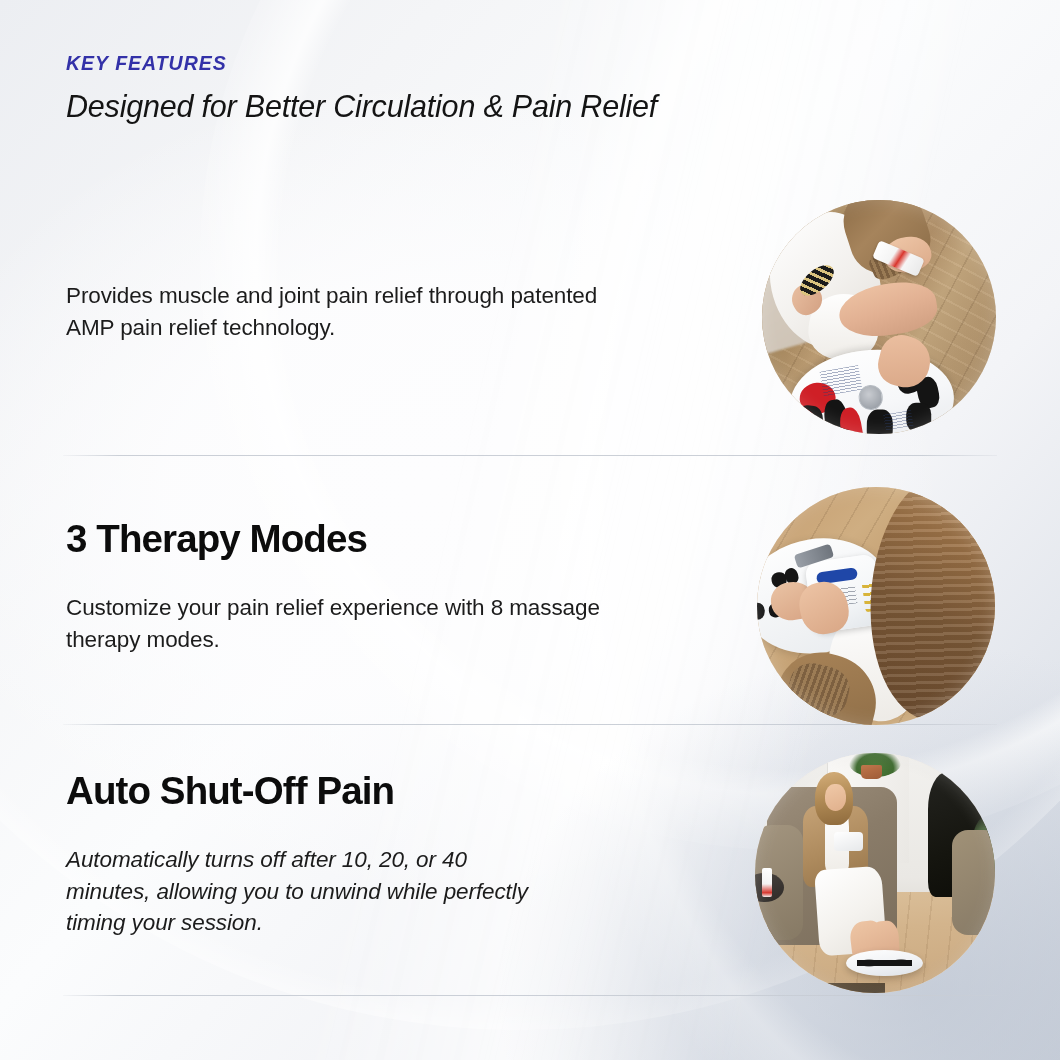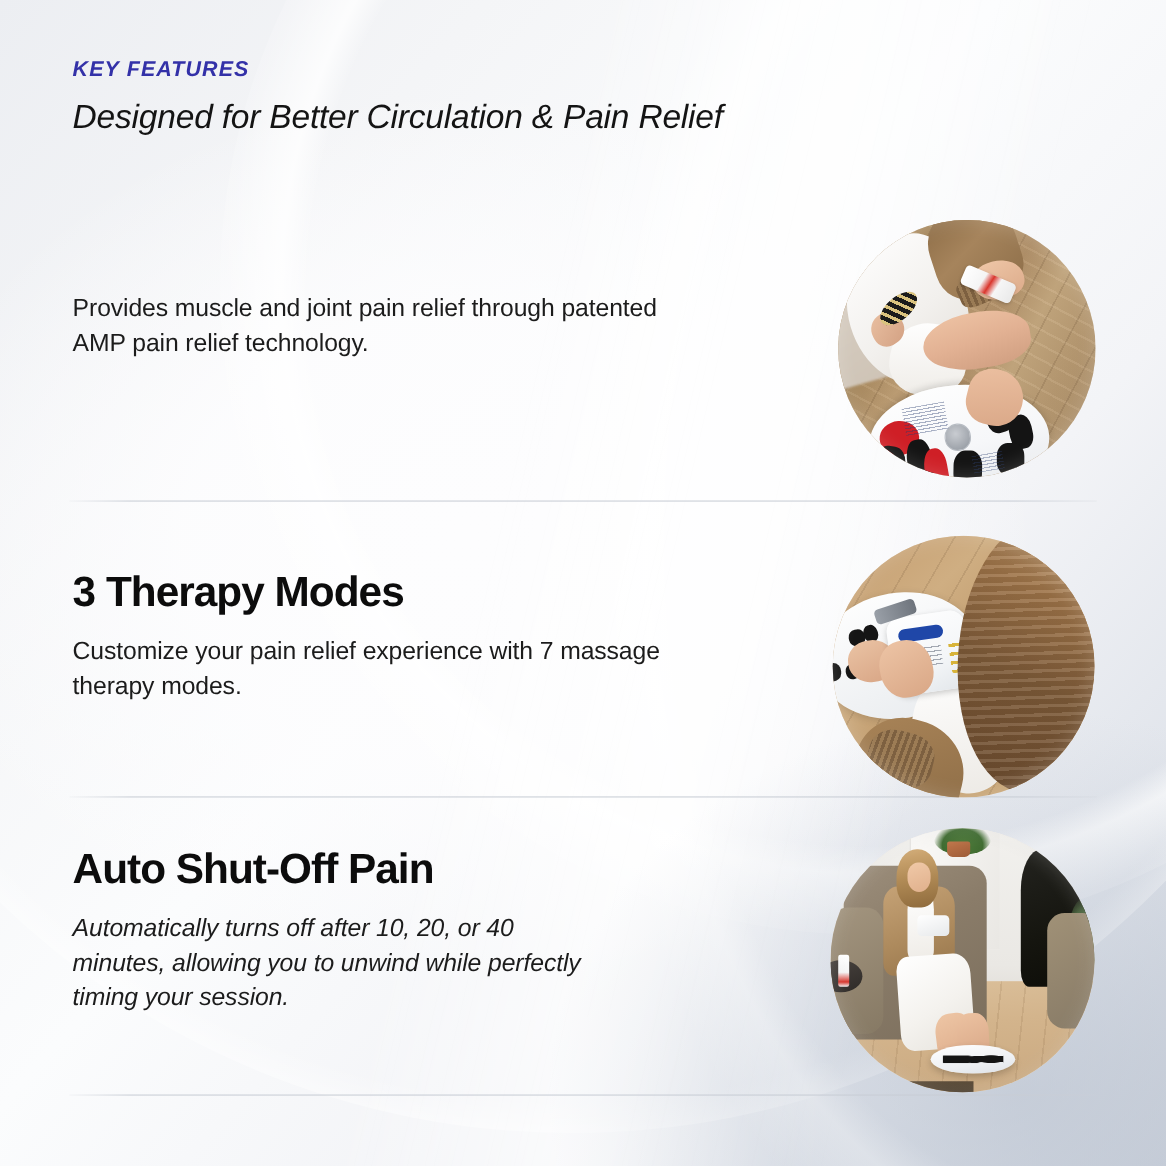--- a/index.html
+++ b/index.html
@@ -76,21 +76,21 @@
   }
   .f1 { top:248px; }
   .f2 { top:518px; }
   .f3 { top:770px; }
 
   .f-title {
     font-size:38.5px; font-weight:700; letter-spacing:-0.9px;
     color:#0c0c0c; line-height:1.08;
   }
   .f-desc {
-    margin-top:16px;
+    margin-top:32px;
     font-size:22.5px; font-weight:400; letter-spacing:-0.1px;
     color:#1c1c1c; line-height:1.42; max-width:545px;
   }
   .f3 .f-desc { max-width:480px;font-style:italic; }
 
   
   .divider {
     position:absolute; left:63px; width:934px; height:1px;
     background:linear-gradient(90deg, rgba(205,209,216,0.15) 0%, rgba(200,205,213,0.95) 6%, rgba(200,205,213,0.95) 92%, rgba(205,209,216,0.25) 100%);
   }
@@ -480,21 +480,21 @@
   <div class="divider d1"></div>
   <div class="divider d2"></div>
   <div class="divider d3"></div>
 
   <div class="feature f1">
     <div class="f-desc">Provides muscle and joint pain relief through patented AMP pain relief technology.</div>
   </div>
 
   <div class="feature f2">
     <div class="f-title">3 Therapy Modes</div>
-    <div class="f-desc">Customize your pain relief experience with 7 massage therapy modes.</div>
+    <div class="f-desc">Customize your pain relief experience with 8 massage therapy modes.</div>
   </div>
 
   <div class="feature f3">
     <div class="f-title">Auto Shut-Off Pain</div>
     <div class="f-desc">Automatically turns off after 10, 20, or 40 minutes, allowing you to unwind while perfectly timing your session.</div>
   </div>
 
   <div class="photo p1">
     <div class="scene">
       <div class="wood"></div>

